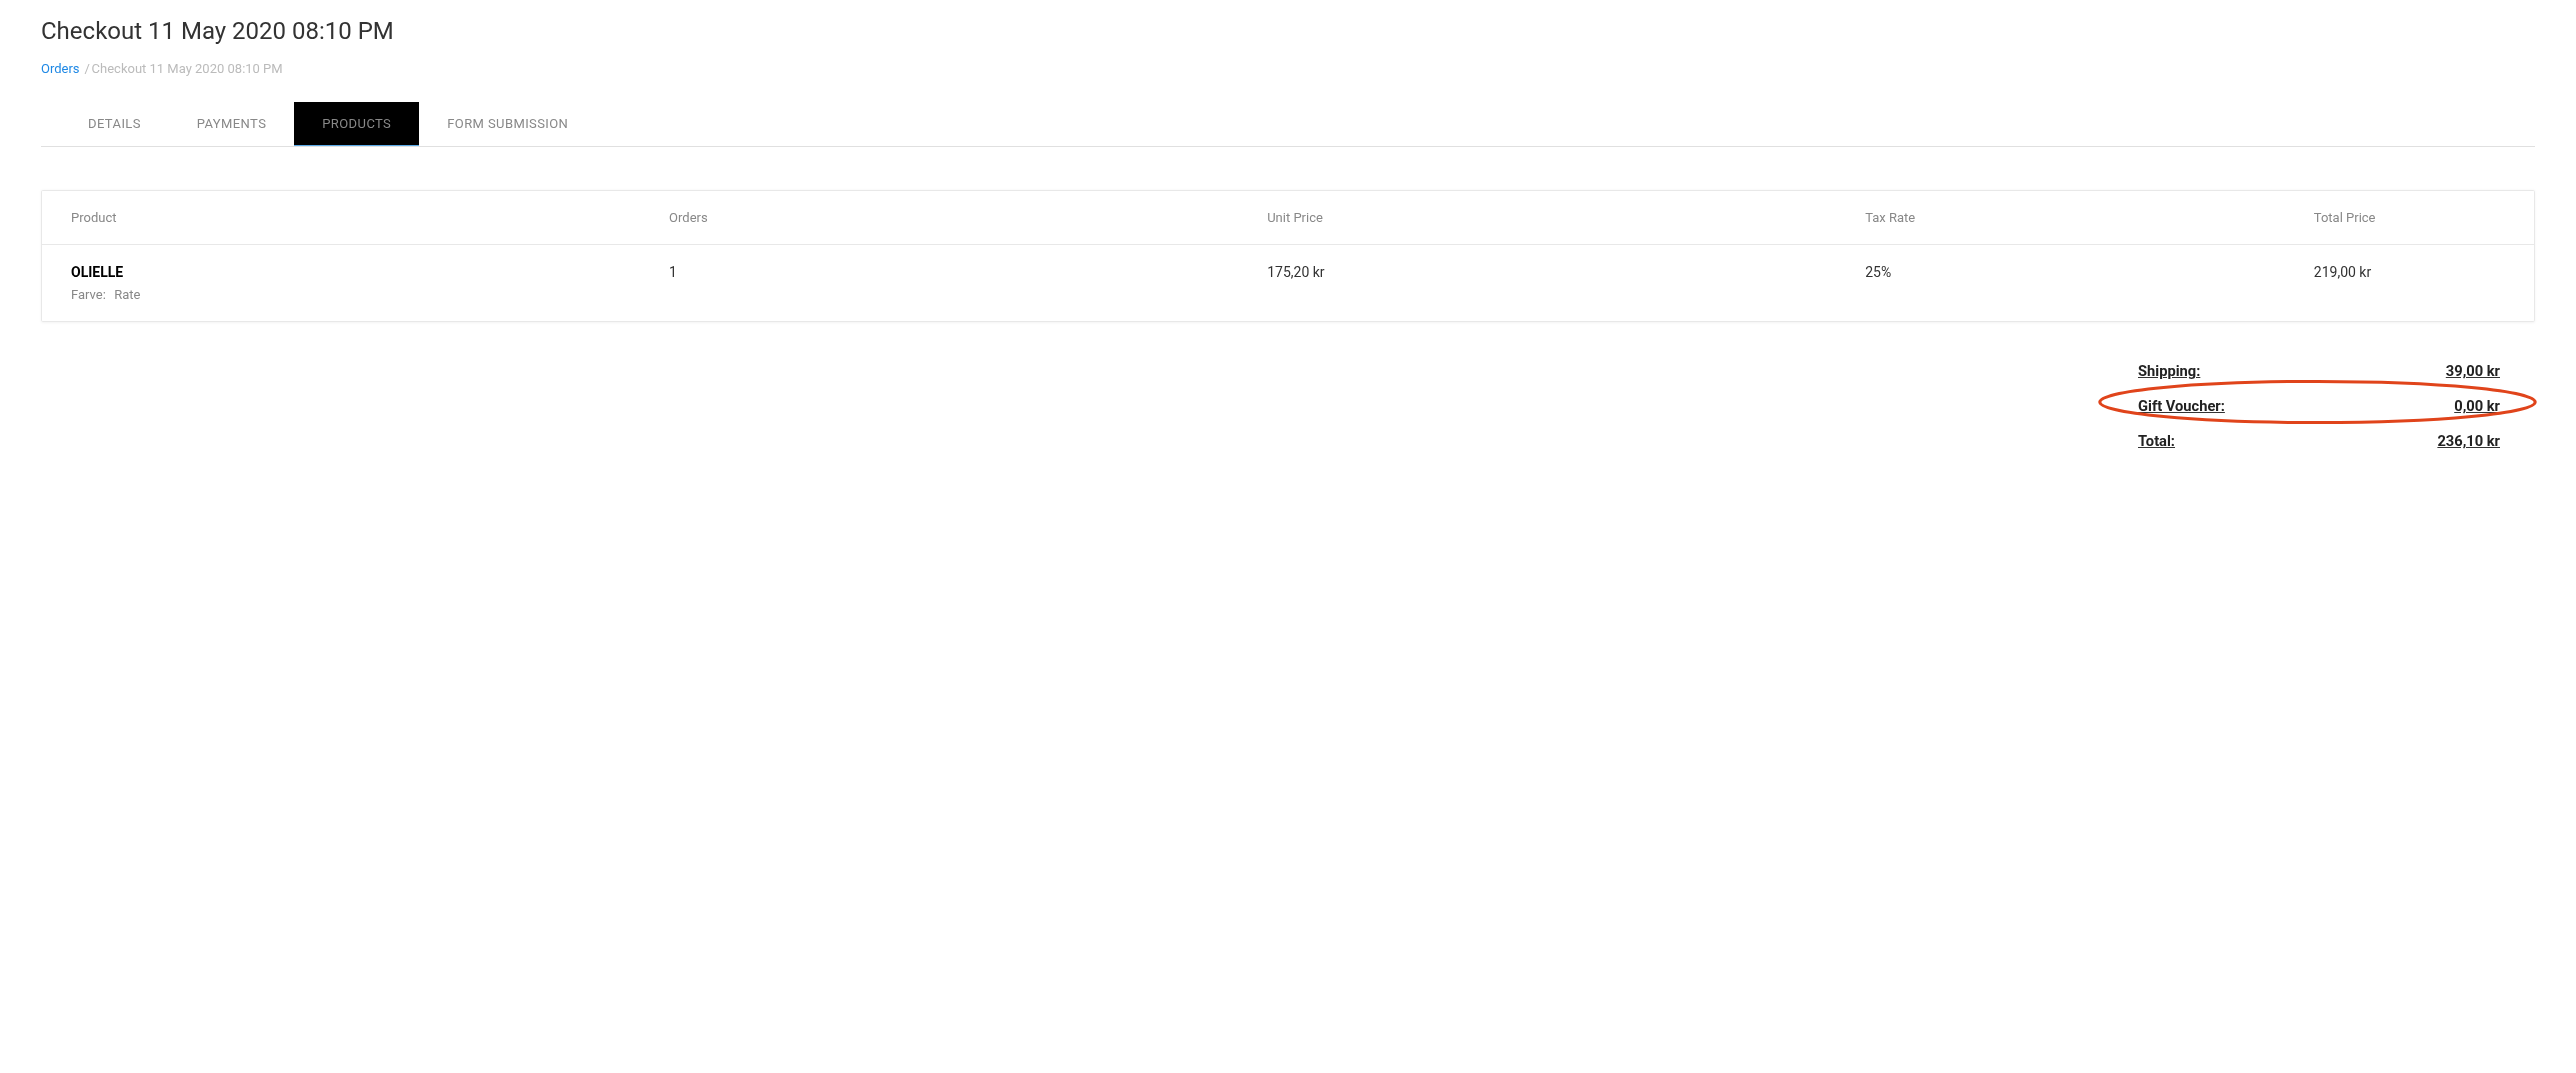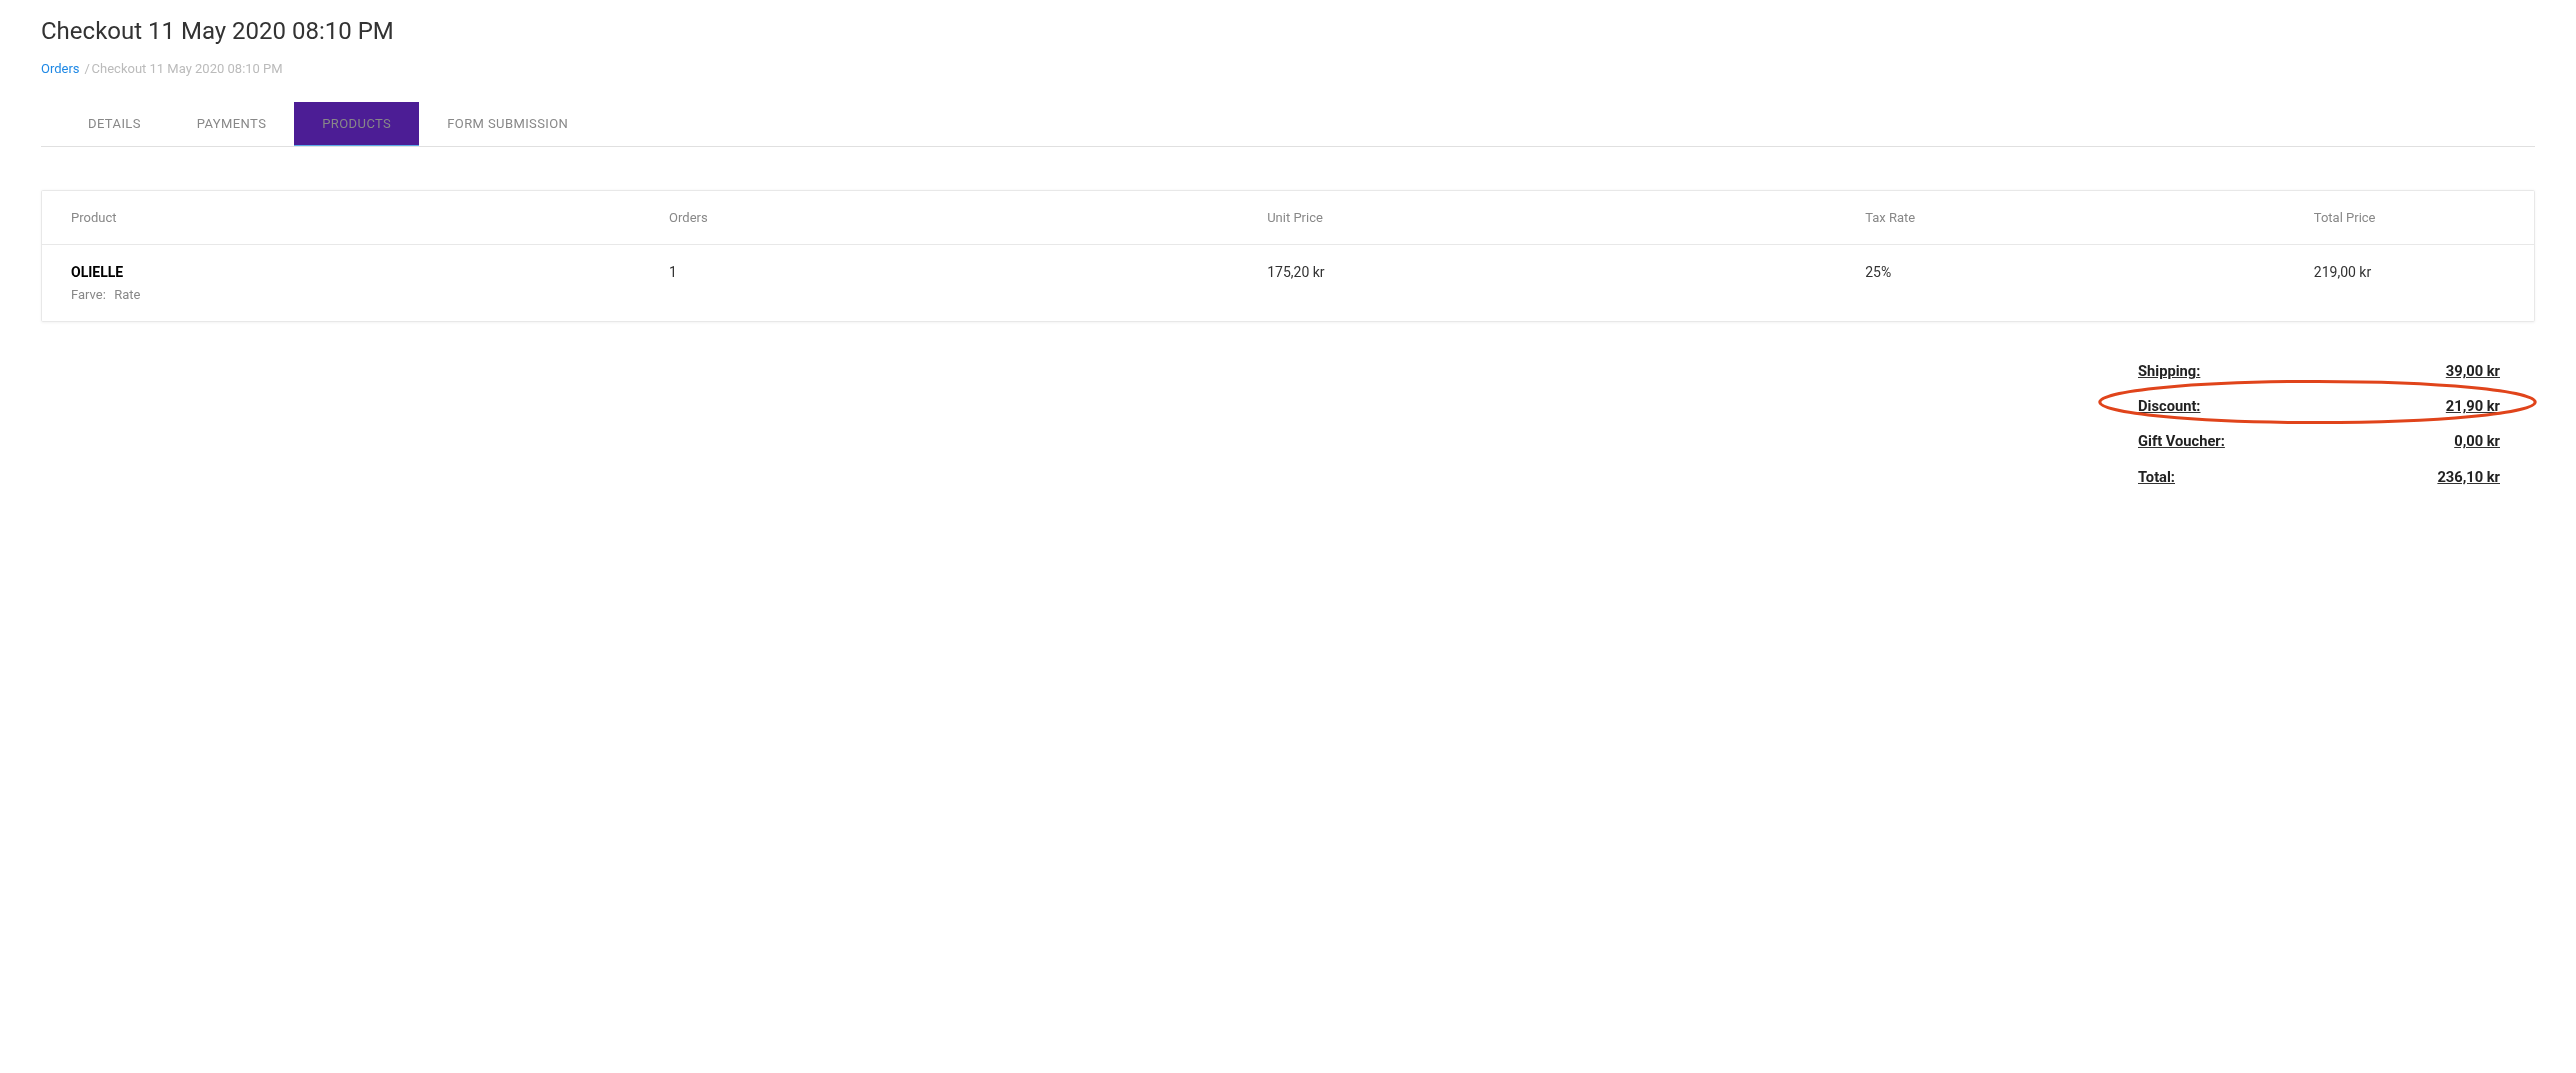--- a/index.html
+++ b/index.html
@@ -48,21 +48,21 @@
       cursor: pointer;
       background: transparent;
       border: none;
       font-family: inherit;
       position: relative;
     }
     .tab:first-child {
       margin-left: 19px;
     }
     .tab.active {
-      background: #4c1d95;
+      background: #000000;
       color: #888;
       border-bottom: 1.7px solid #5aa9e6;
     }
     .card {
       border: 0.9px solid #e8e8e8;
       border-radius: 1.7px;
       box-shadow: 0 0.9px 2.6px rgba(0,0,0,0.05);
       margin-bottom: 32px;
       overflow: hidden;
     }
@@ -170,24 +170,20 @@
 <div class="summary">
   <svg class="annotation-ellipse" style="left:-45px; top:24px; width:449px; height:48px;" viewBox="0 0 520 56">
     <ellipse cx="260" cy="28" rx="254" ry="24" fill="none" stroke="#e0441b" stroke-width="3.5"></ellipse>
   </svg>
 
   <div class="summary-row">
     <span>Shipping:</span>
     <span>39,00 kr</span>
   </div>
   <div class="summary-row">
-    <span>Discount:</span>
-    <span>21,90 kr</span>
-  </div>
-  <div class="summary-row">
     <span>Gift Voucher:</span>
     <span>0,00 kr</span>
   </div>
   <div class="summary-row">
     <span>Total:</span>
     <span>236,10 kr</span>
   </div>
 </div>
 
 

